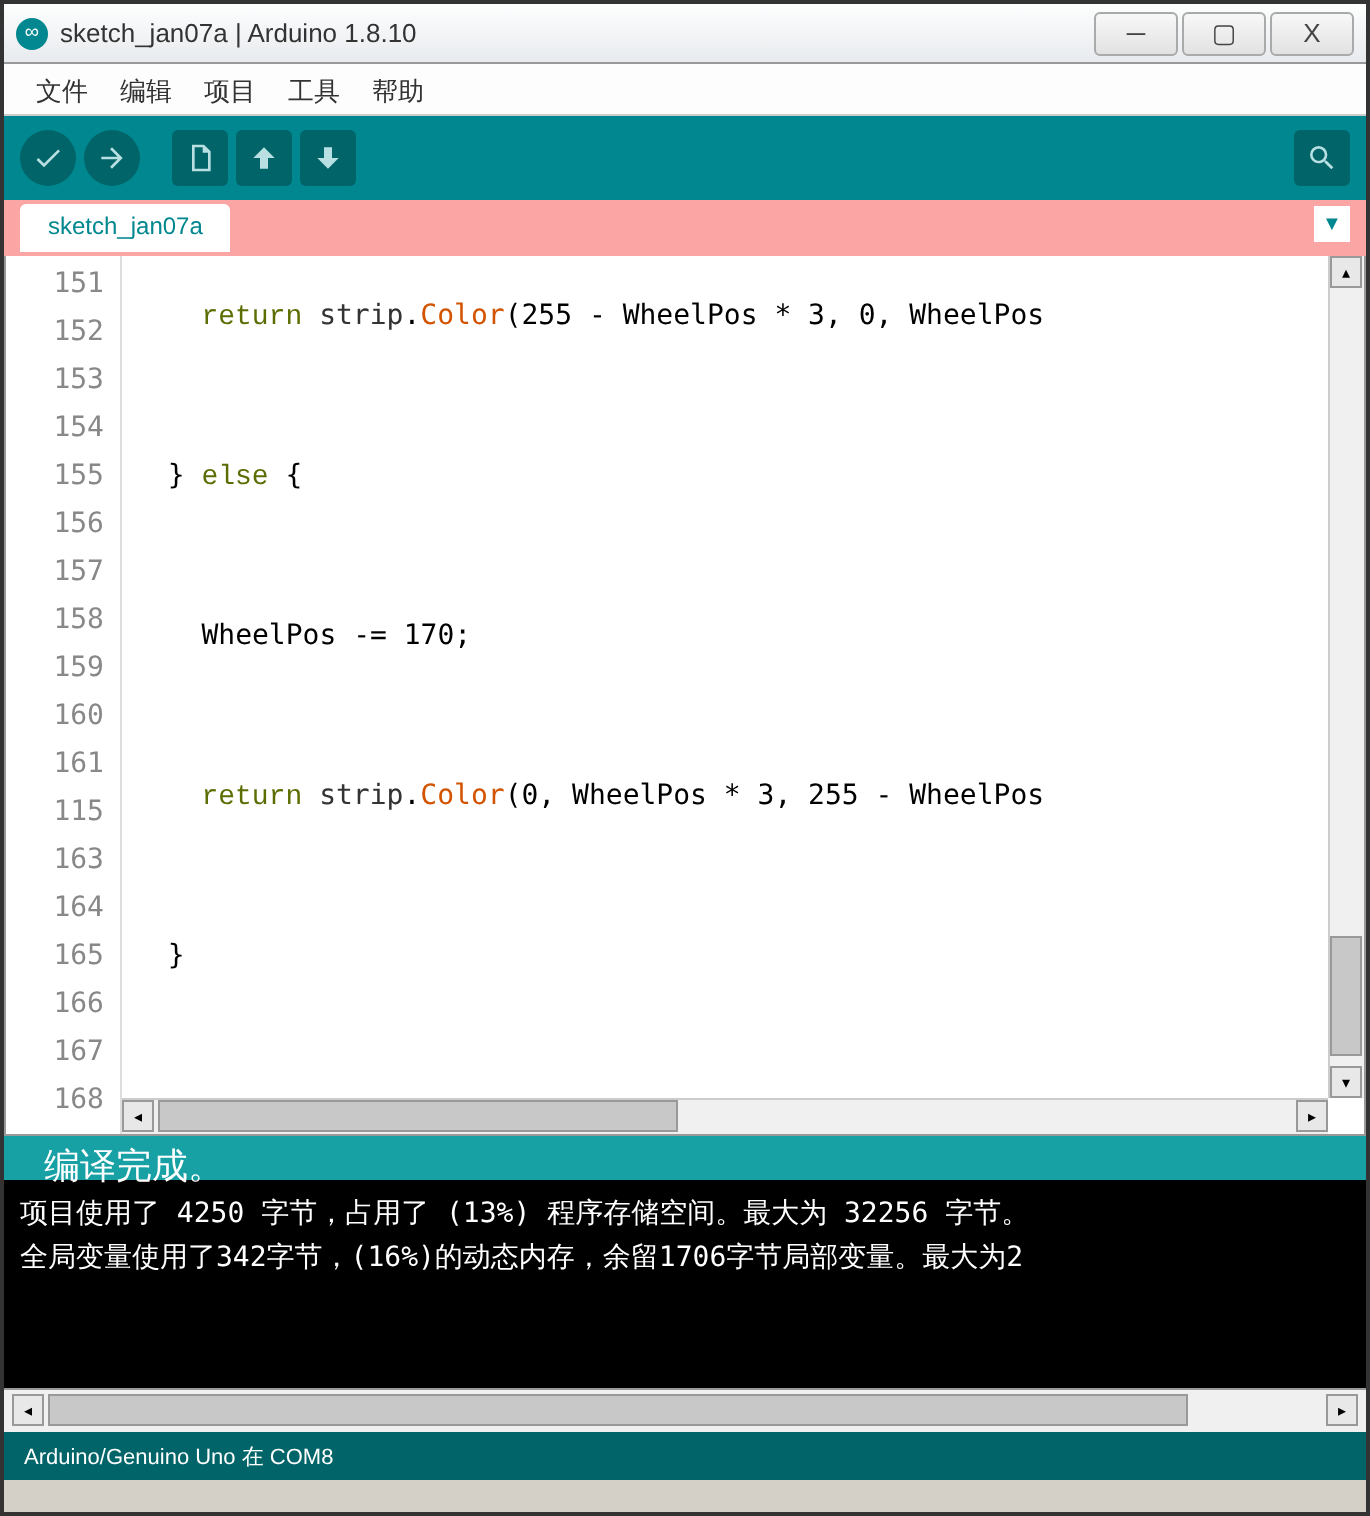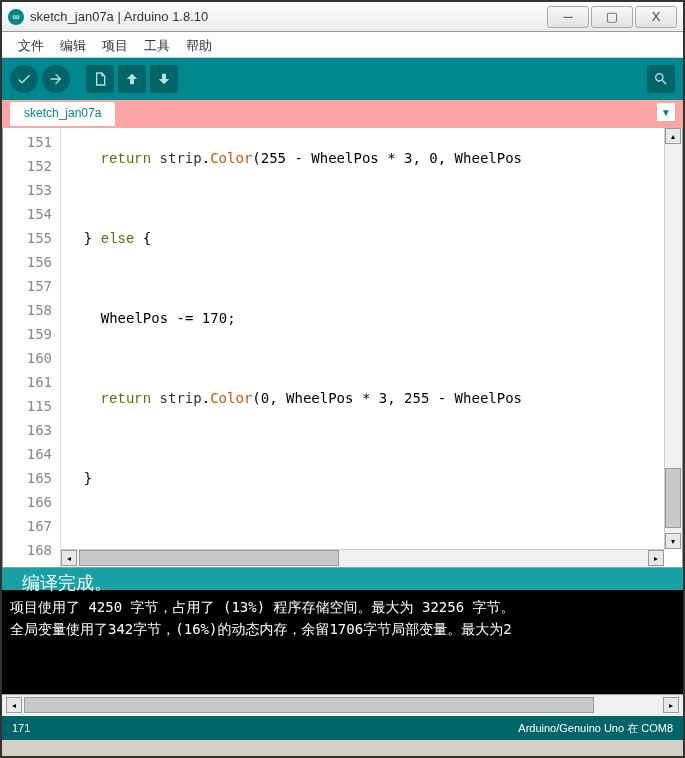--- a/index.html
+++ b/index.html
@@ -173,15 +173,14 @@
   <div>全局变量使用了342字节，(16%)的动态内存，余留1706字节局部变量。最大为2</div>
 </div>
 
 <div class="bottom-scroll">
   <div class="hscroll-arrow" style="left:4px;">◂</div>
   <div class="hscroll-thumb" style="left:22px;width:570px;"></div>
   <div class="hscroll-arrow" style="right:4px;">▸</div>
 </div>
 
 <div class="statusbar">
-  <div class="statusbar-left">171</div>
   <div>Arduino/Genuino Uno 在 COM8</div>
 </div>
 
 </body></html>

